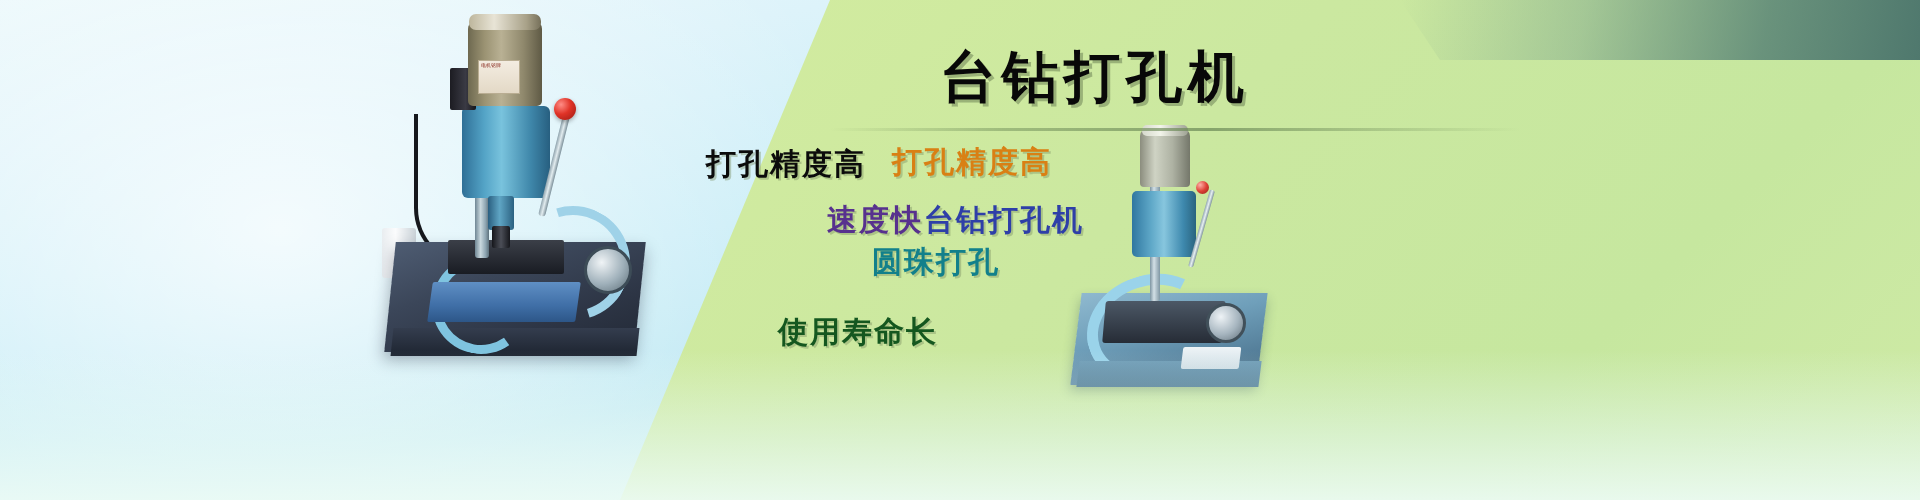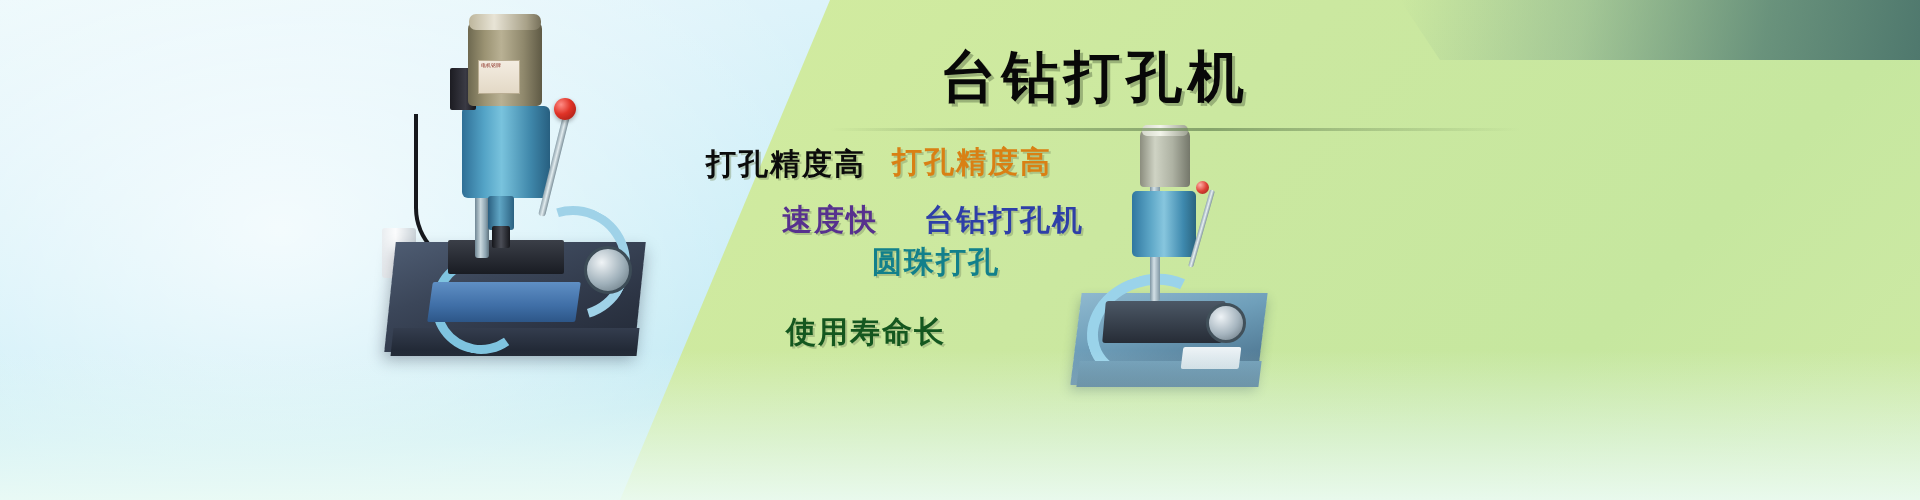--- a/index.html
+++ b/index.html
@@ -216,21 +216,21 @@
     font-family:"DejaVu Serif","Liberation Serif",serif;
     font-size:30px;letter-spacing:2px;
     text-shadow:2px 2px 0 rgba(120,140,95,.40);
   }
   .f1{left:46px; top:6px;  color:#0b0b0b;}
   .f2{left:232px;top:4px;  color:#d98014;}
   .f3{left:122px;top:62px; color:#57318e;}
   .f4{left:264px;top:62px; color:#2e3fa8;}
   .f5{left:34px; top:118px;color:#8a5d0c;}
   .f6{left:212px;top:104px;color:#12808b;}
-  .f7{left:126px;top:174px;color:#14571f;}
+  .f7{left:118px;top:174px;color:#14571f;}
 </style>
 </head>
 <body>
 
 <div id="banner">
 
   <div class="bg-glow"></div>
 
   <div class="green-panel"></div>
   <div class="dark-wedge"></div>
@@ -275,19 +275,19 @@
   </div>
 
   <div class="bg-bottom-fade"></div>
 
   <div class="title">台钻打孔机</div>
   <div class="divider"></div>
 
   <div class="features">
     <div class="feat f1" style="color: rgb(11, 11, 11);">打孔精度高</div>
     <div class="feat f2" style="color: rgb(217, 128, 20);">打孔精度高</div>
-    <div class="feat f3" style="color: rgb(87, 49, 142);">速度快</div>
+    <div class="feat f3" style="color: rgb(87, 49, 142); margin-left: 45px;">速度快</div>
     <div class="feat f4" style="color: rgb(46, 63, 168);">台钻打孔机</div>
     <div class="feat f6" style="color: rgb(18, 128, 139);">圆珠打孔</div>
     <div class="feat f7" style="color: rgb(20, 87, 31);">使用寿命长</div>
   </div>
 
 </div>
 
 </body></html>

